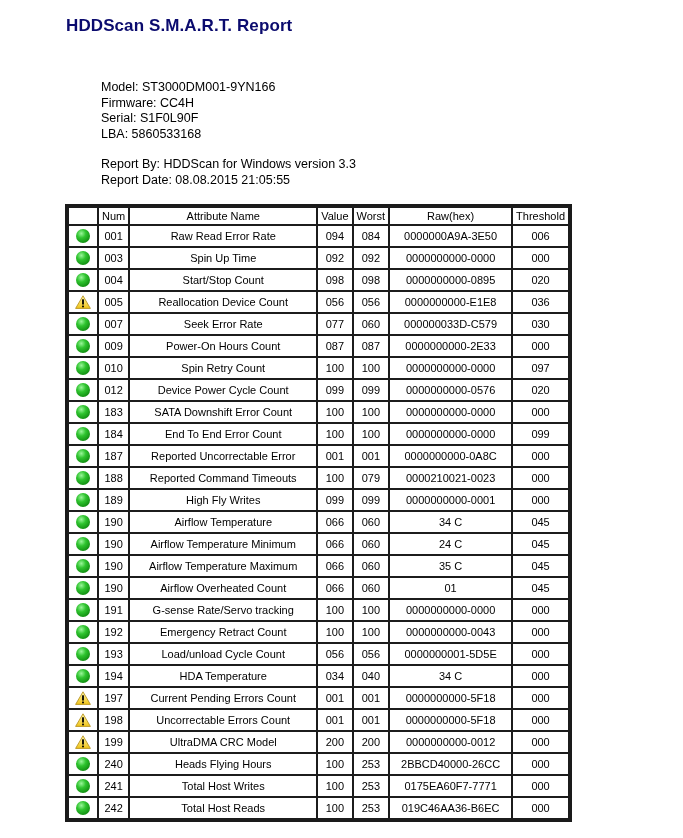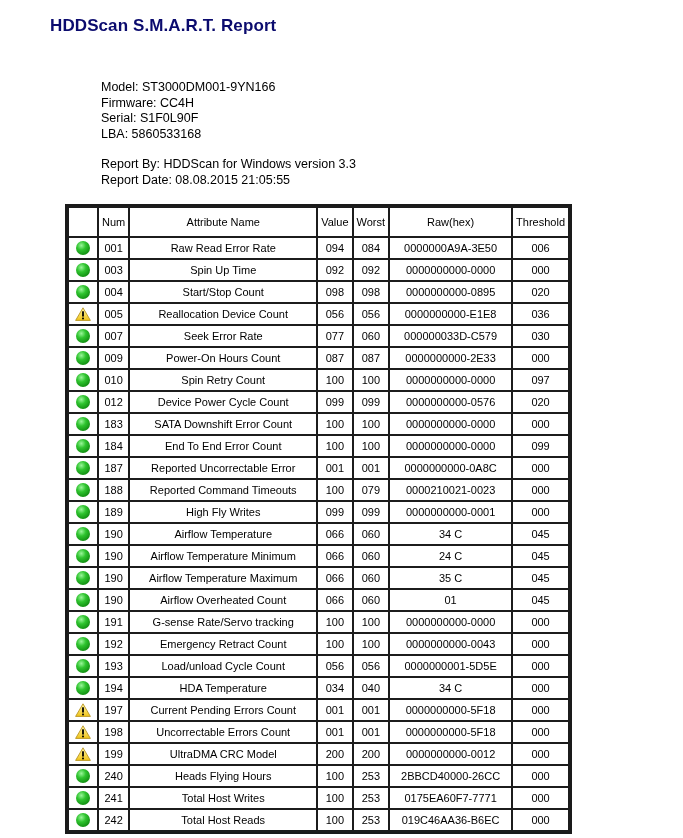--- a/index.html
+++ b/index.html
@@ -1,27 +1,27 @@
 <!DOCTYPE html>
 <html><head>
 <meta charset="utf-8">
 <style>
   html, body { margin:0; padding:0; background:#ffffff; }
   body { width:683px; height:838px; position:relative; overflow:hidden;
          font-family:"Liberation Sans", sans-serif; color:#000; }
-  .title { position:absolute; left:50px; top:16px; font-size:17px; font-weight:bold; color:#0b0b6e; letter-spacing:0.1px; }
+  .title { position:absolute; left:66px; top:16px; font-size:17px; font-weight:bold; color:#0b0b6e; letter-spacing:0.1px; }
   .info { position:absolute; left:65px; top:80px; font-size:12.5px; line-height:15.5px; }
   .info div { white-space:nowrap;margin-left:36px; }
   .gap { height:15px; }
   table.smart { position:absolute; left:65px; top:204px; border-collapse:separate; border-spacing:2px;
                 background:#ffffff; border:2px solid #1a1a1a; border-right-color:#1a1a1a; border-bottom-color:#1a1a1a;
                 font-size:11px; }
   table.smart { background:#1c1c1c; }
   table.smart td, table.smart th { background:#fff; height:20px; padding:0 3px; font-weight:normal; white-space:nowrap; }
-  table.smart th { height:28px; text-align:center; }
+  table.smart th { height:16px; text-align:center; }
   td.c { text-align:center; }
   td.l { text-align:center; }
   td.ico { width:22px; text-align:center; padding:0 2px; }
   .dot { display:inline-block; width:14px; height:14px; border-radius:50%;
          background:radial-gradient(circle at 38% 32%, #9af59a 0%, #2fc42f 35%, #0f8a0f 80%, #0a6a0a 100%);
          vertical-align:middle; }
   .warn { display:inline-block; width:16px; height:14px; vertical-align:middle; }
   col.c0 { width:27px; } col.c1 { width:24px; } col.c2 { width:186px; } col.c3 { width:27px; }
   col.c4 { width:30px; } col.c5 { width:121px; } col.c6 { width:49px; }
 </style>

